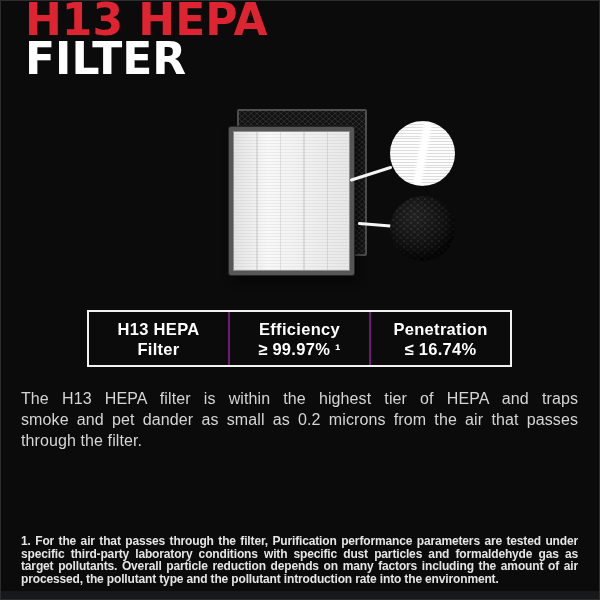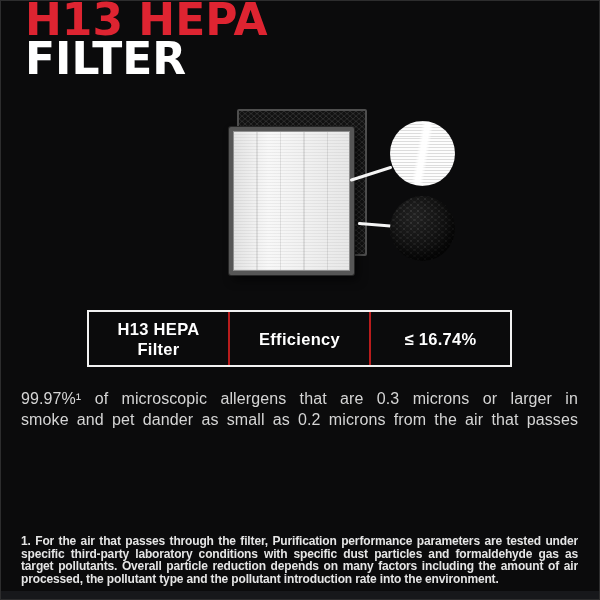--- a/index.html
+++ b/index.html
@@ -71,21 +71,21 @@
   
   .spec-table{
     left:87px;top:310px;width:425px;height:57px;box-sizing:border-box;
     border:2px solid #f2f2f2;display:flex;z-index:5;
   }
   .spec-cell{
     flex:1 1 0;display:flex;flex-direction:column;align-items:center;justify-content:center;
     color:#ffffff;font-weight:bold;font-size:16.5px;line-height:20px;letter-spacing:.3px;
     text-align:center;
   }
-  .spec-cell + .spec-cell{border-left:2px solid #b91c1c;}
+  .spec-cell + .spec-cell{border-left:2px solid #701a75;}
   
   .description{
     left:21px;top:388px;width:557px;
     color:#d5d5d5;font-size:16px;line-height:21.2px;letter-spacing:.1px;
   }
   .jline{text-align:justify;height:21.2px;overflow:hidden;}
   .jline::after{content:"";display:inline-block;width:100%;height:0;}
   
   .footnote{
     left:21px;top:535px;width:557px;
@@ -106,27 +106,30 @@
 <div class="abs closeup closeup-hepa"></div>
 <div class="abs closeup closeup-carbon"></div>
 
 <div class="abs spec-table">
   <div class="spec-cell">
     <span>H13 HEPA</span>
     <span>Filter</span>
   </div>
   <div class="spec-cell">
     <span>Efficiency</span>
+    <span>≥ 99.97% ¹</span>
   </div>
   <div class="spec-cell">
+    <span>Penetration</span>
     <span>≤ 16.74%</span>
   </div>
 </div>
 
 <div class="abs description">
-  <div class="jline">99.97%¹ of microscopic allergens that are 0.3 microns or larger in</div>
+  <div class="jline">The H13 HEPA filter is within the highest tier of HEPA and traps</div>
   <div class="jline">smoke and pet dander as small as 0.2 microns from the air that passes</div>
+  <div>through the filter.</div>
 </div>
 
 <div class="abs footnote">1. For the air that passes through the filter, Purification performance parameters are tested under specific third-party laboratory conditions with specific dust particles and formaldehyde gas as target pollutants. Overall particle reduction depends on many factors including the amount of air processed, the pollutant type and the pollutant introduction rate into the environment.</div>
 
 <div class="abs bottom-strip"></div>
 <div class="abs frame"></div>
 
 </body></html>

